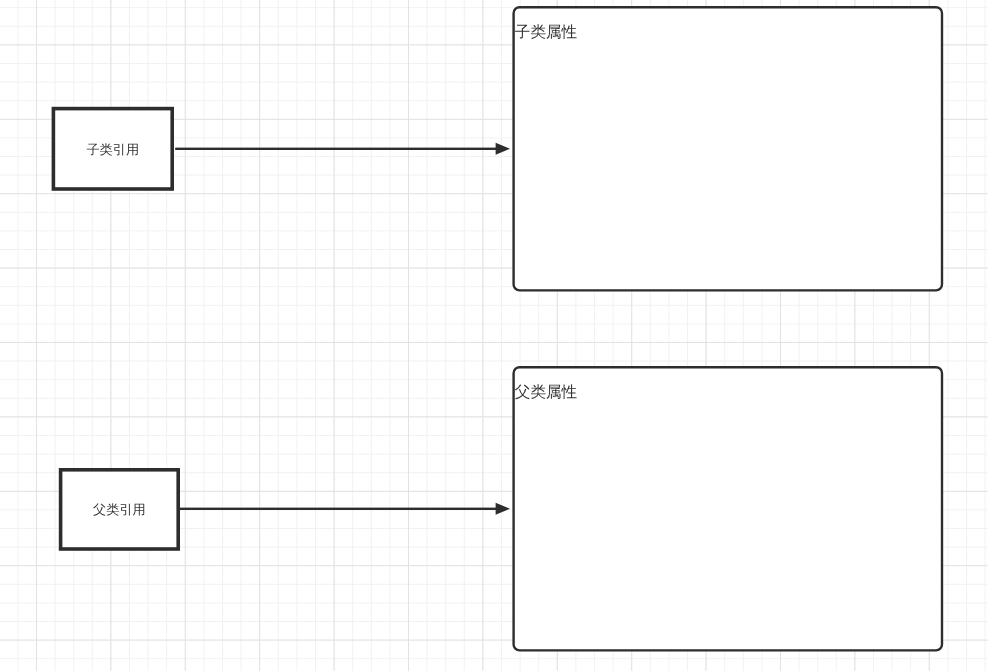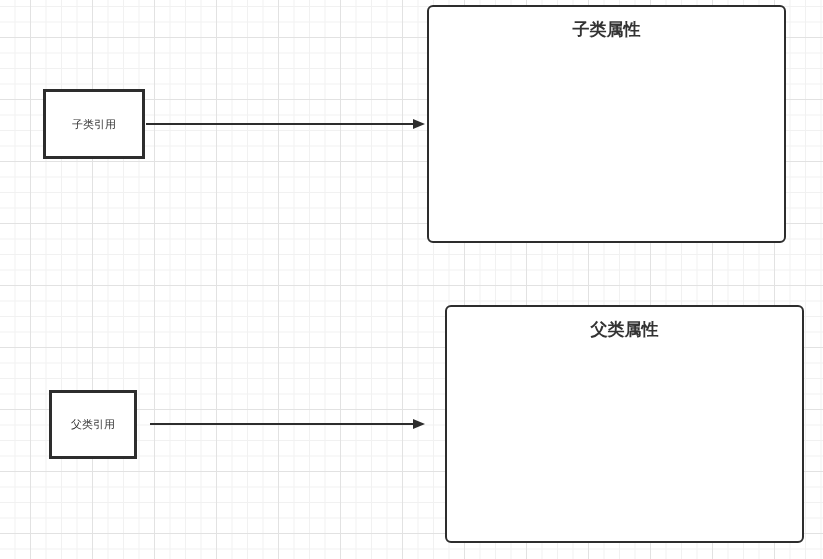--- a/index.html
+++ b/index.html
@@ -31,32 +31,30 @@
   .small-box {
     border: 3px solid #2d2d2d;
     display: flex;
     align-items: center;
     justify-content: center;
     font-size: 11px;
   }
   .large-box {
     border: 2px solid #2d2d2d;
     border-radius: 6px;
-    text-align: center;
-    font-size: 17px;
-    font-weight: bold;
+    font-size: 13px;
   }
   .large-box .title {
     display: block;
     padding-top: 11px;
   }
   #child-reference  { left: 43px;  top: 89px;  width: 102px; height: 70px; }
-  #parent-reference { left: 49px;  top: 390px; width: 88px; height: 69px; }
+  #parent-reference { left: 49px;  top: 390px; width: 101px; height: 69px; }
   #child-attributes  { left: 427px; top: 5px;   width: 359px; height: 238px; }
-  #parent-attributes { left: 427px; top: 305px; width: 359px; height: 238px; margin-left: 18px; }
+  #parent-attributes { left: 427px; top: 305px; width: 359px; height: 238px; }
 
   .connector { position: absolute; }
   .connector .line {
     position: absolute;
     height: 2px;
     background: #2d2d2d;
     left: 0;
     top: 4px;
   }
   .connector .head {

